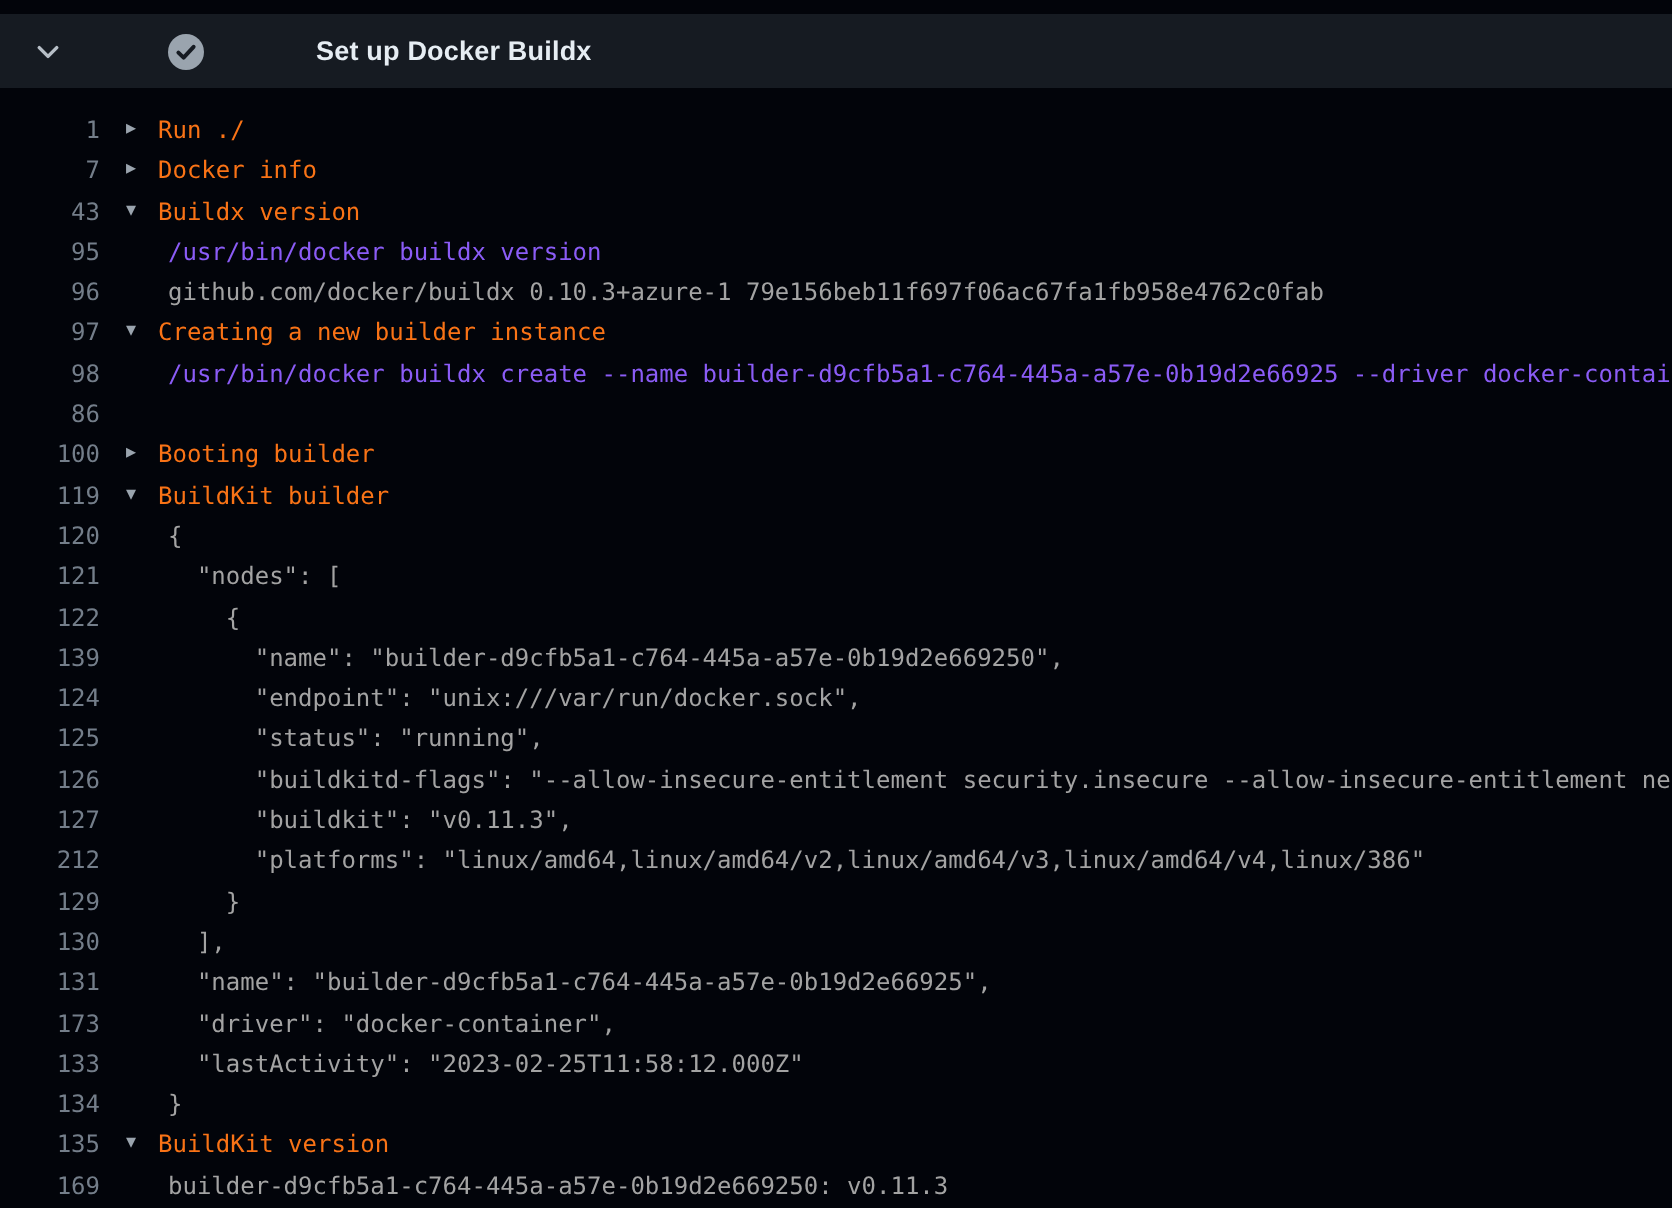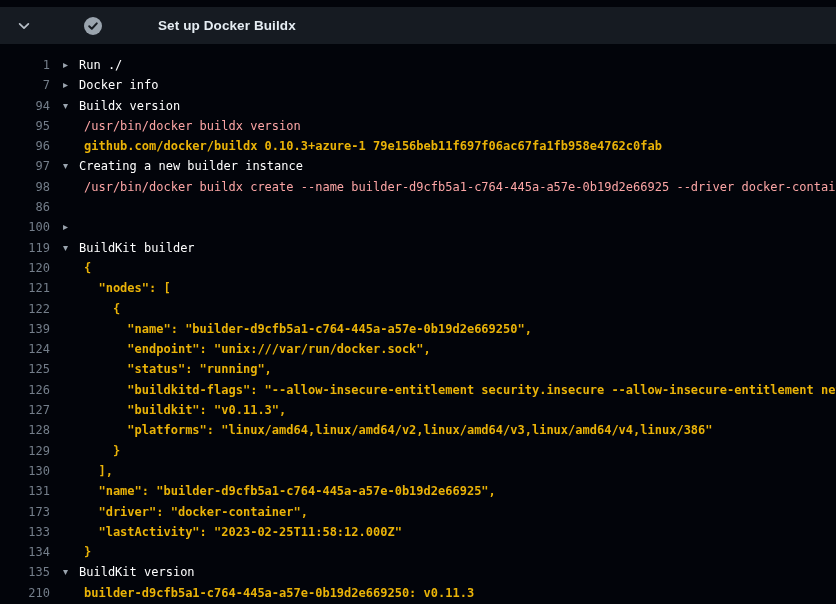--- a/index.html
+++ b/index.html
@@ -65,23 +65,23 @@
     font-size: 10px;
     color: #9aa4ae;
     width: 16px;
     margin-left: 13px;
     flex-shrink: 0;
     text-align: left;
   }
   .txt { margin-left: 34px; }
   .row.group { cursor: pointer; }
   .row.group .txt { margin-left: 0; }
-  .row.group .txt   { color: #ffffff; }
-  .row.command .txt { color: #fca5a5; }
-  .row.output .txt  { color: #eab308; font-weight: bold; }
+  .row.group .txt   { color: #f97316; }
+  .row.command .txt { color: #8b5cf6; }
+  .row.output .txt  { color: #a3a3a3; }
 </style>
 </head>
 <body>
 
 <div class="step-header">
   <span class="chev-btn">
     <svg width="14" height="14" viewBox="0 0 16 16">
       <path d="M3 5.5 L8 10.5 L13 5.5" fill="none" stroke="#b7bfc7" stroke-width="2" stroke-linecap="round" stroke-linejoin="round"></path>
     </svg>
   </span>
@@ -90,38 +90,38 @@
       <circle cx="9" cy="9" r="9" fill="#9aa4ae"></circle>
       <path d="M5.2 9.3 L7.8 11.8 L12.8 6.4" fill="none" stroke="#161b22" stroke-width="2" stroke-linecap="round" stroke-linejoin="round"></path>
     </svg>
   </span>
   <span class="step-title">Set up Docker Buildx</span>
 </div>
 
 <div class="log">
     <div class="row group"><span class="num">1</span><span class="arrow">▸</span><span class="txt">Run ./</span></div>
     <div class="row group"><span class="num">7</span><span class="arrow">▸</span><span class="txt">Docker info</span></div>
-    <div class="row group"><span class="num">94</span><span class="arrow">▾</span><span class="txt">Buildx version</span></div>
+    <div class="row group"><span class="num">43</span><span class="arrow">▾</span><span class="txt">Buildx version</span></div>
     <div class="row command"><span class="num">95</span><span class="txt">/usr/bin/docker buildx version</span></div>
     <div class="row output"><span class="num">96</span><span class="txt">github.com/docker/buildx 0.10.3+azure-1 79e156beb11f697f06ac67fa1fb958e4762c0fab</span></div>
     <div class="row group"><span class="num">97</span><span class="arrow">▾</span><span class="txt">Creating a new builder instance</span></div>
     <div class="row command"><span class="num">98</span><span class="txt">/usr/bin/docker buildx create --name builder-d9cfb5a1-c764-445a-a57e-0b19d2e66925 --driver docker-container</span></div>
     <div class="row output"><span class="num">86</span></div>
-    <div class="row group"><span class="num">100</span><span class="arrow">▸</span></div>
+    <div class="row group"><span class="num">100</span><span class="arrow">▸</span><span class="txt">Booting builder</span></div>
     <div class="row group"><span class="num">119</span><span class="arrow">▾</span><span class="txt">BuildKit builder</span></div>
     <div class="row output"><span class="num">120</span><span class="txt">{</span></div>
     <div class="row output"><span class="num">121</span><span class="txt">  "nodes": [</span></div>
     <div class="row output"><span class="num">122</span><span class="txt">    {</span></div>
     <div class="row output"><span class="num">139</span><span class="txt">      "name": "builder-d9cfb5a1-c764-445a-a57e-0b19d2e669250",</span></div>
     <div class="row output"><span class="num">124</span><span class="txt">      "endpoint": "unix:///var/run/docker.sock",</span></div>
     <div class="row output"><span class="num">125</span><span class="txt">      "status": "running",</span></div>
     <div class="row output"><span class="num">126</span><span class="txt">      "buildkitd-flags": "--allow-insecure-entitlement security.insecure --allow-insecure-entitlement network.host",</span></div>
     <div class="row output"><span class="num">127</span><span class="txt">      "buildkit": "v0.11.3",</span></div>
-    <div class="row output"><span class="num">128</span><span class="txt">      "platforms": "linux/amd64,linux/amd64/v2,linux/amd64/v3,linux/amd64/v4,linux/386"</span></div>
+    <div class="row output"><span class="num">212</span><span class="txt">      "platforms": "linux/amd64,linux/amd64/v2,linux/amd64/v3,linux/amd64/v4,linux/386"</span></div>
     <div class="row output"><span class="num">129</span><span class="txt">    }</span></div>
     <div class="row output"><span class="num">130</span><span class="txt">  ],</span></div>
     <div class="row output"><span class="num">131</span><span class="txt">  "name": "builder-d9cfb5a1-c764-445a-a57e-0b19d2e66925",</span></div>
     <div class="row output"><span class="num">173</span><span class="txt">  "driver": "docker-container",</span></div>
     <div class="row output"><span class="num">133</span><span class="txt">  "lastActivity": "2023-02-25T11:58:12.000Z"</span></div>
     <div class="row output"><span class="num">134</span><span class="txt">}</span></div>
     <div class="row group"><span class="num">135</span><span class="arrow">▾</span><span class="txt">BuildKit version</span></div>
-    <div class="row output"><span class="num">210</span><span class="txt">builder-d9cfb5a1-c764-445a-a57e-0b19d2e669250: v0.11.3</span></div>
+    <div class="row output"><span class="num">169</span><span class="txt">builder-d9cfb5a1-c764-445a-a57e-0b19d2e669250: v0.11.3</span></div>
   </div>
 
 </body></html>

